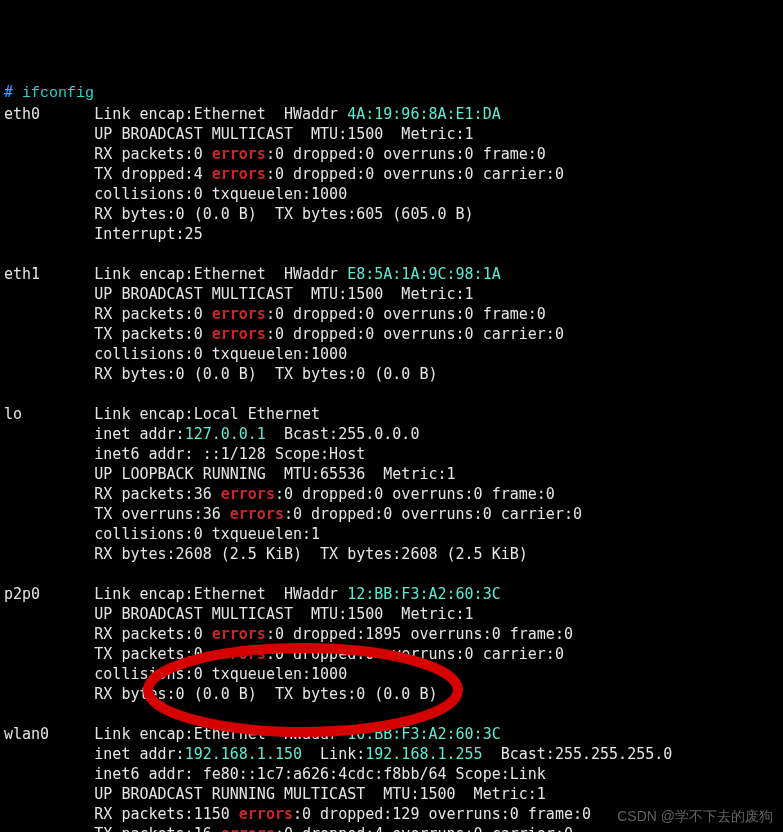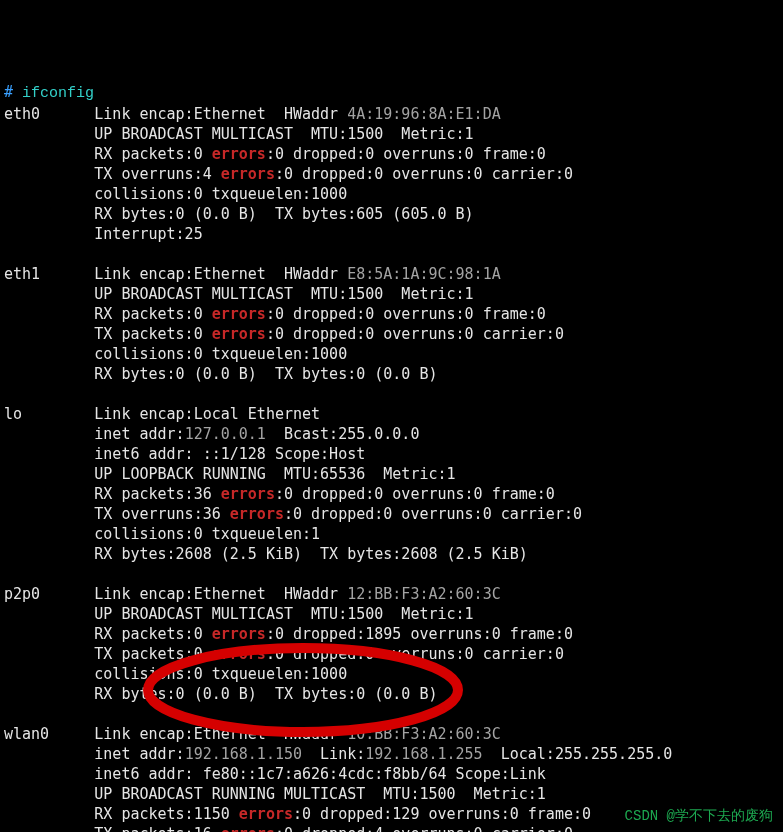--- a/index.html
+++ b/index.html
@@ -16,51 +16,51 @@
     font-size: 15px;
     line-height: 20px;
     color: #e5e5e5;
     white-space: pre;
   }
   .term {
     padding: 2px 4px;
   }
   .blue   { color: #3aa0ff; }
   .cyan   { color: #33d0c9; font-family: Liberation Mono, monospace; }
-  .magenta{ color: #a3a3a3; }
+  .magenta{ color: #5eead4; }
   .red    { color: #c62828; font-weight: bold; }
   .watermark {
     position: absolute;
     bottom: 6px;
     right: 10px;
-    color: #22c55e;
+    color: #737373;
     font-size: 14px;
     opacity: 0.85;
-    font-family: Liberation Mono, monospace;
+    font-family: Liberation Sans, sans-serif;
   }
   .circle {
     position: absolute;
     left: 120px;
     top: 620px;
     width: 330px;
     height: 100px;
     pointer-events: none;
   }
   .circle svg { width: 100%; height: 100%; overflow: visible; }
 </style>
 </head>
 <body>
 
 
 
 <div class="term"><span class="blue">#</span> <span class="cyan">ifconfig</span>
 <span>eth0</span>      <span>Link encap:</span><span>Ethernet</span><span>  HWaddr </span><span class="magenta">4A:19:96:8A:E1:DA</span>
           <span>UP BROADCAST MULTICAST  MTU:1500  Metric:1</span>
           <span>RX packets:0 </span><span class="red">errors</span><span>:0 dropped:0 overruns:0 frame:0</span>
-          <span>TX overruns:4 </span><span class="red">errors</span><span>:0 dropped:0 overruns:0 carrier:0</span>
+          <span>TX dropped:4 </span><span class="red">errors</span><span>:0 dropped:0 overruns:0 carrier:0</span>
           <span>collisions:0 txqueuelen:1000</span>
           <span>RX bytes:0 (0.0 B)  TX bytes:605 (605.0 B)</span>
           <span>Interrupt:25</span>
 
 <span>eth1</span>      <span>Link encap:</span><span>Ethernet</span><span>  HWaddr </span><span class="magenta">E8:5A:1A:9C:98:1A</span>
           <span>UP BROADCAST MULTICAST  MTU:1500  Metric:1</span>
           <span>RX packets:0 </span><span class="red">errors</span><span>:0 dropped:0 overruns:0 frame:0</span>
           <span>TX packets:0 </span><span class="red">errors</span><span>:0 dropped:0 overruns:0 carrier:0</span>
           <span>collisions:0 txqueuelen:1000</span>
           <span>RX bytes:0 (0.0 B)  TX bytes:0 (0.0 B)</span>
@@ -75,21 +75,21 @@
           <span>RX bytes:2608 (2.5 KiB)  TX bytes:2608 (2.5 KiB)</span>
 
 <span>p2p0</span>      <span>Link encap:</span><span>Ethernet</span><span>  HWaddr </span><span class="magenta">12:BB:F3:A2:60:3C</span>
           <span>UP BROADCAST MULTICAST  MTU:1500  Metric:1</span>
           <span>RX packets:0 </span><span class="red">errors</span><span>:0 dropped:1895 overruns:0 frame:0</span>
           <span>TX packets:0 </span><span class="red">errors</span><span>:0 dropped:0 overruns:0 carrier:0</span>
           <span>collisions:0 txqueuelen:1000</span>
           <span>RX bytes:0 (0.0 B)  TX bytes:0 (0.0 B)</span>
 
 <span>wlan0</span>     <span>Link encap:</span><span>Ethernet</span><span>  HWaddr </span><span class="magenta">10:BB:F3:A2:60:3C</span>
-          <span>inet addr:</span><span class="magenta">192.168.1.150</span><span>  Link:</span><span class="magenta">192.168.1.255</span><span>  Local:255.255.255.0</span>
+          <span>inet addr:</span><span class="magenta">192.168.1.150</span><span>  Link:</span><span class="magenta">192.168.1.255</span><span>  Bcast:255.255.255.0</span>
           <span>inet6 addr: fe80::1c7:a626:4cdc:f8bb/64 Scope:Link</span>
           <span>UP BROADCAST RUNNING MULTICAST  MTU:1500  Metric:1</span>
           <span>RX packets:1150 </span><span class="red">errors</span><span>:0 dropped:129 overruns:0 frame:0</span>
           <span>TX packets:16 </span><span class="red">errors</span><span>:0 dropped:4 overruns:0 carrier:0</span>
           
           
 
 </div>
 
 <div class="circle">

